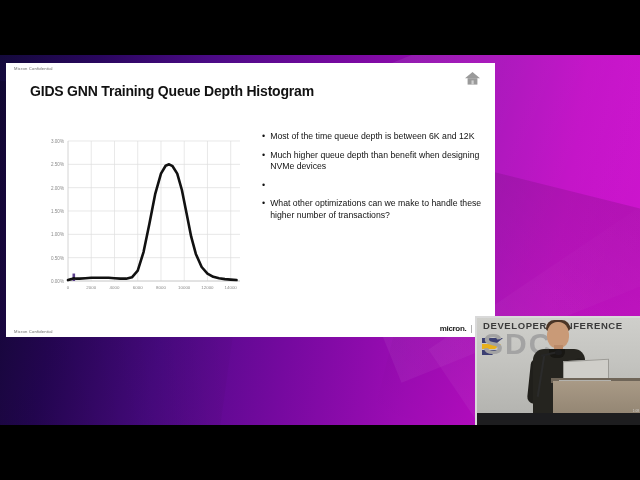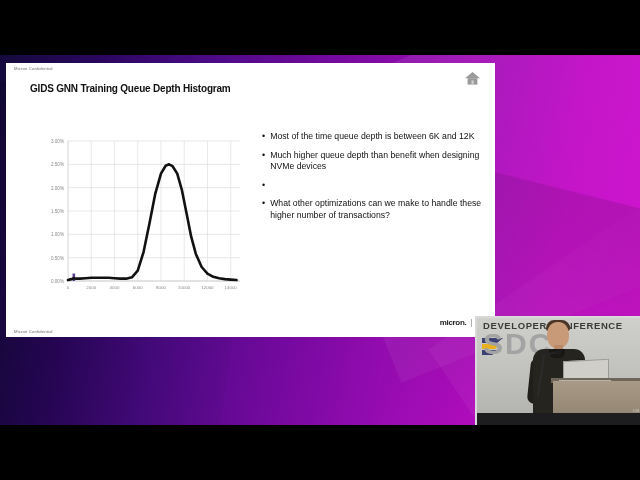--- a/index.html
+++ b/index.html
@@ -18,27 +18,27 @@
   .facet{position:absolute;pointer-events:none;}
   #facet1{left:330px;top:-40px;width:420px;height:300px;background:linear-gradient(135deg,rgba(255,255,255,0.085),rgba(255,255,255,0));transform:rotate(-22deg);}
   #facet2{left:400px;top:150px;width:420px;height:260px;background:linear-gradient(200deg,rgba(0,0,0,0.14),rgba(0,0,0,0));transform:rotate(14deg);}
   #facet3{left:470px;top:190px;width:300px;height:240px;background:linear-gradient(60deg,rgba(255,255,255,0.06),rgba(255,255,255,0));transform:rotate(-34deg);}
   #facet4{left:-60px;top:40px;width:300px;height:360px;background:linear-gradient(80deg,rgba(0,0,0,0.25),rgba(0,0,0,0));transform:rotate(8deg);}
 
   
   #slide{position:absolute;left:6px;top:63px;width:489px;height:274px;background:#fff;z-index:10;}
   #conf-top{position:absolute;left:8px;top:3px;font-size:4.2px;color:#6b6b6b;letter-spacing:.15px;}
   #conf-bot{position:absolute;left:8px;bottom:3px;font-size:4.2px;color:#6b6b6b;letter-spacing:.15px;}
-  #slide-title{position:absolute;left:24px;top:20px;font-size:10px;font-weight:bold;color:#111;letter-spacing:-.2px;white-space:nowrap;}
+  #slide-title{position:absolute;left:24px;top:20px;font-size:14px;font-weight:bold;color:#111;letter-spacing:-.2px;white-space:nowrap;}
 
   
   #home-icon{position:absolute;right:13px;top:6px;width:19px;height:19px;}
 
   
-  #footer{position:absolute;right:12px;bottom:10px;display:flex;align-items:center;gap:5px;}
+  #footer{position:absolute;right:12px;bottom:4px;display:flex;align-items:center;gap:5px;}
   #micron-logo{font-size:8px;font-weight:bold;color:#222;letter-spacing:-.3px;}
   #footer-div{width:1px;height:8px;background:#b0b0b0;}
   #slide-num{font-size:5px;color:#555;}
 
   
   #chart{position:absolute;left:22px;top:70px;width:220px;height:170px;}
   #chart-svg{display:block;}
 
   
   #bullets{position:absolute;left:256px;top:68px;width:222px;}

